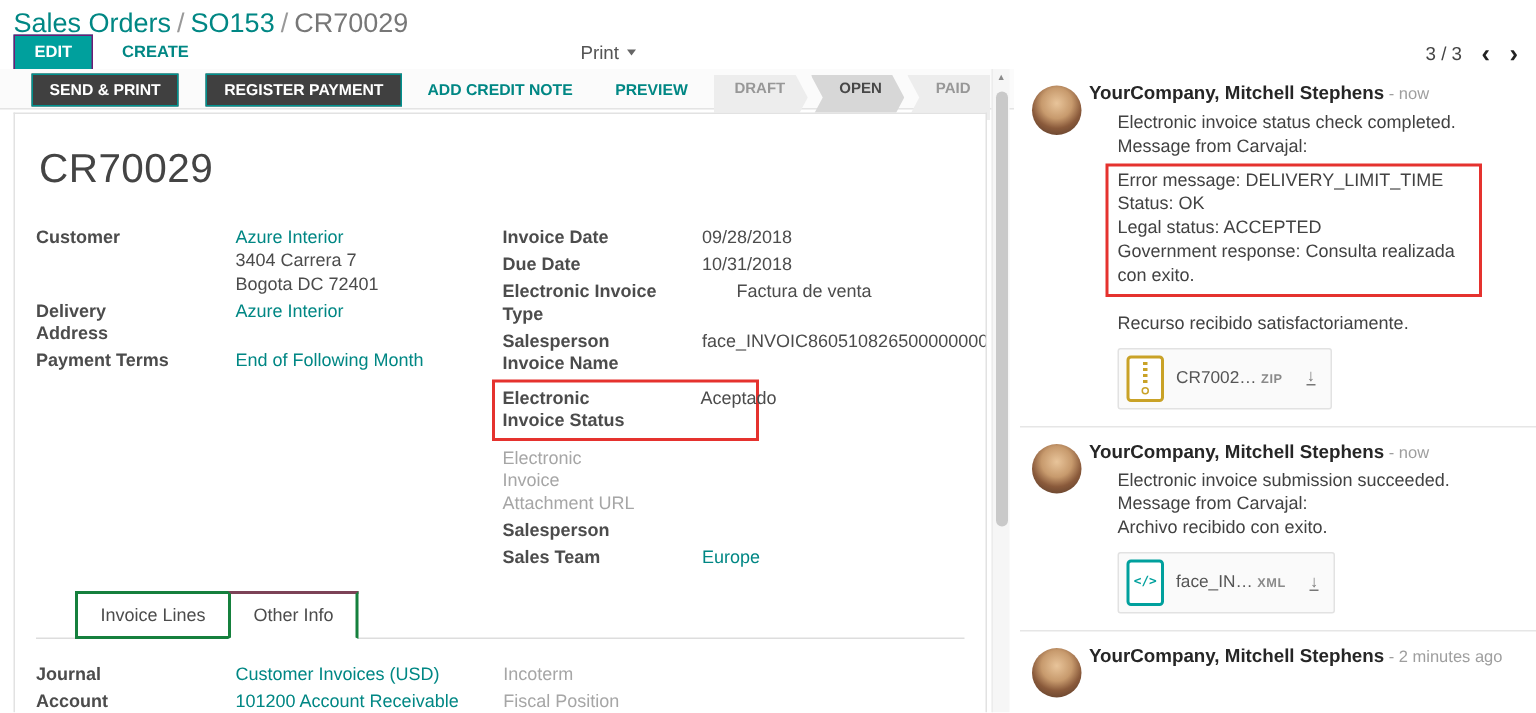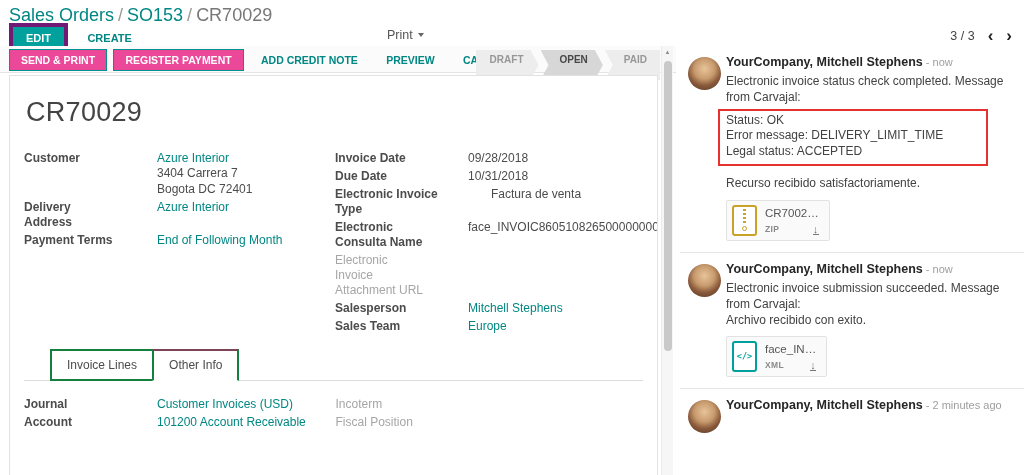--- a/index.html
+++ b/index.html
@@ -8,32 +8,32 @@
   a { text-decoration:none; cursor:pointer; }
   .tlink { color:#008784; }
 
   
   .breadcrumb { position:absolute; top:5px; left:9px; font-size:18px; }
   .breadcrumb .sep { color:#999; margin:0 4px; }
   .breadcrumb .current { color:#777; }
 
   
   .ctrl-row { position:absolute; top:23px; left:9px; right:12px; height:26px; }
-  .btn-edit { display:inline-block; background:#00a09d; border:4px solid #701a75; color:#fff; font-weight:bold; font-size:11px; padding:5px 13px; cursor:pointer; }
+  .btn-edit { display:inline-block; background:#00a09d; border:1px solid #701a75; color:#fff; font-weight:bold; font-size:11px; padding:5px 13px; cursor:pointer; }
   .btn-create { display:inline-block; background:none; border:none; color:#008784; font-weight:bold; font-size:11px; padding:5px 10px; margin-left:6px; cursor:pointer; }
   .center-controls { position:absolute; left:347px; top:5px; display:flex; gap:17px; color:#555; font-size:12.5px; align-items:center;flex-direction:column; }
   .dropdown { display:flex; align-items:center; gap:5px; cursor:pointer; }
   .caret { width:0; height:0; border-left:3.5px solid transparent; border-right:3.5px solid transparent; border-top:4px solid #666; }
   .pager { position:absolute; right:0; top:6px; display:flex; align-items:center; gap:13px; color:#444; font-size:12.5px; }
   .pager .chev { font-size:17px; font-weight:bold; color:#222; cursor:pointer; line-height:12px; }
 
   
   .statusbar { position:absolute; top:46px; left:0; width:676px; height:27px; background:#fbfbfb; border-bottom:1px solid #e4e4e4; padding:3px 0 0 9px; }
   .sb-btn { font-size:10.5px; font-weight:bold; padding:4px 11px; margin-right:3px; cursor:pointer; }
-  .sb-primary { background:#ec4899; border:1px solid #00918e; color:#fff; }
+  .sb-primary { background:#404040; border:1px solid #00918e; color:#fff;margin-left:12px; }
   .sb-plain { background:none; border:none; color:#008784; }
   .pills { position:absolute; right:16px; top:4px; display:flex; }
   .pill { height:30px; line-height:19px; padding:0 15px 0 19px; font-size:10px; font-weight:bold; color:#979797; background:#ededed; margin-left:2px;
           clip-path:polygon(0 0, calc(100% - 8px) 0, 100% 50%, calc(100% - 8px) 100%, 0 100%, 8px 50%); }
   .pill.first { clip-path:polygon(0 0, calc(100% - 8px) 0, 100% 50%, calc(100% - 8px) 100%, 0 100%); padding-left:14px; margin-left:0; }
   .pill.last { clip-path:polygon(0 0, 100% 0, 100% 100%, 0 100%, 8px 50%); padding-right:13px; }
   .pill.active { background:#d7d7d7; color:#474747; }
 
   
   .scrollbar { position:absolute; left:661px; top:46px; width:12px; bottom:0; background:#f6f6f6; border-left:1px solid #ececec; }
@@ -61,32 +61,32 @@
   .tab.inactive { border-right:none; }
   .tab-content { padding-top:16px; }
 
   
   .chatter { position:absolute; left:680px; top:46px; right:0; bottom:0; overflow:hidden; background:#fff; }
   .msg { position:relative; padding:9px 10px 8px 46px; }
   .avatar { position:absolute; left:8px; top:11px; width:33px; height:33px; border-radius:50%;
             background:radial-gradient(circle at 50% 36%, #e8c49a 0%, #c79a6d 38%, #8a5a3b 62%, #4e3526 100%); }
   .msg-author { font-weight:bold; color:#262626; font-size:12.5px; }
   .msg-time { color:#9e9e9e; font-size:11px; font-weight:normal; margin-left:3px;text-align:right; }
-  .msg-body { margin-top:5px; color:#424242; line-height:1.32; overflow-wrap:anywhere; padding-right:6px; font-size:12px; }
+  .msg-body { margin-top:5px; color:#424242; line-height:1.32; overflow-wrap:anywhere; padding-right:6px; font-size:12px;margin-left:19px; }
   .msg-redbox { border:2px solid #e5322e; padding:2px 6px 4px; margin:3px 20px 10px -8px; }
   .msg-sep { border-top:1px solid #e6e6e6; margin:3px 0 0; }
 
   
   .attach-card { display:inline-flex; align-items:center; gap:8px; border:1px solid #e2e2e2; background:#fafafa; border-radius:2px; padding:4px 10px 4px 5px; margin-top:8px; cursor:pointer; }
   .file-icon { width:25px; height:31px; border-radius:3px; display:flex; align-items:center; justify-content:center; background:#fff; }
   .file-icon.zip { border:2px solid #c9a227; flex-direction:column; gap:1px; }
   .zip-teeth { width:3px; height:16px; background:repeating-linear-gradient(#c9a227 0 2px, transparent 2px 4px); }
   .zip-pull { width:5px; height:5px; border:1.5px solid #c9a227; border-radius:50%; }
   .file-icon.xml { border:2px solid #00a09d; color:#00a09d; font-size:8.5px; font-weight:bold; font-family:"DejaVu Sans Mono",monospace; }
-  .attach-meta { display:flex; flex-direction:column; gap:3px; }
+  .attach-meta { display:flex; flex-direction:row; gap:3px; }
   .attach-name { color:#555; font-size:11.5px; }
   .attach-sub { display:flex; justify-content:space-between; align-items:center; gap:16px; color:#8a8a8a; font-size:8.5px; font-weight:bold; letter-spacing:.4px; }
   .dl-icon { color:#777; font-size:11px; line-height:9px; border-bottom:1.5px solid #777; cursor:pointer; }
 </style>
 </head>
 <body>
 
 <div class="breadcrumb">
   <a class="tlink">Sales Orders</a><span class="sep">/</span><a class="tlink">SO153</a><span class="sep">/</span><span class="current">CR70029</span>
 </div>
@@ -163,30 +163,33 @@
       </div>
       <div class="frow">
         <div class="flabel">Due Date</div>
         <div class="fvalue">10/31/2018</div>
       </div>
       <div class="frow">
         <div class="flabel" style="width:124px">Electronic Invoice Type</div>
         <div class="fvalue">Factura de venta</div>
       </div>
       <div class="frow">
-        <div class="flabel">Electronic Consulta Name</div>
+        <div class="flabel">Salesperson Invoice Name</div>
         <div class="fvalue">face_INVOIC86051082650000000005.xml</div>
+      </div>
+      <div class="redbox-field">
+        <div class="flabel">Electronic Invoice Status</div>
+        <div class="fvalue">Aceptado</div>
       </div>
       <div class="frow">
         <div class="flabel muted">Electronic Invoice Attachment URL</div>
         <div class="fvalue"></div>
       </div>
       <div class="frow">
         <div class="flabel">Salesperson</div>
-        <div class="fvalue"><a class="tlink">Mitchell Stephens</a></div>
       </div>
       <div class="frow">
         <div class="flabel">Sales Team</div>
         <div class="fvalue"><a class="tlink">Europe</a></div>
       </div>
     </div>
   </div>
 
   <div class="tabs">
     <span class="tab inactive">Invoice Lines</span>
@@ -221,23 +224,24 @@
 </div>
 
 <div class="chatter">
 
   <div class="msg">
     <div class="avatar"></div>
     <div class="msg-author"><span>YourCompany, Mitchell Stephens</span><span class="msg-time">- now</span></div>
     <div class="msg-body">
       <div>Electronic invoice status check completed. Message from Carvajal:</div>
       <div class="msg-redbox">
+        <div>Error message: DELIVERY_LIMIT_TIME</div>
         <div>Status: OK</div>
-        <div>Error message: DELIVERY_LIMIT_TIME</div>
         <div>Legal status: ACCEPTED</div>
+        <div>Government response: Consulta realizada con exito.</div>
       </div>
       <div>Recurso recibido satisfactoriamente.</div>
       <div class="attach-card">
         <div class="file-icon zip">
             <div class="zip-teeth"></div>
             <div class="zip-pull"></div>
           </div>
         <div class="attach-meta">
           <div class="attach-name">CR7002…</div>
           <div class="attach-sub">

